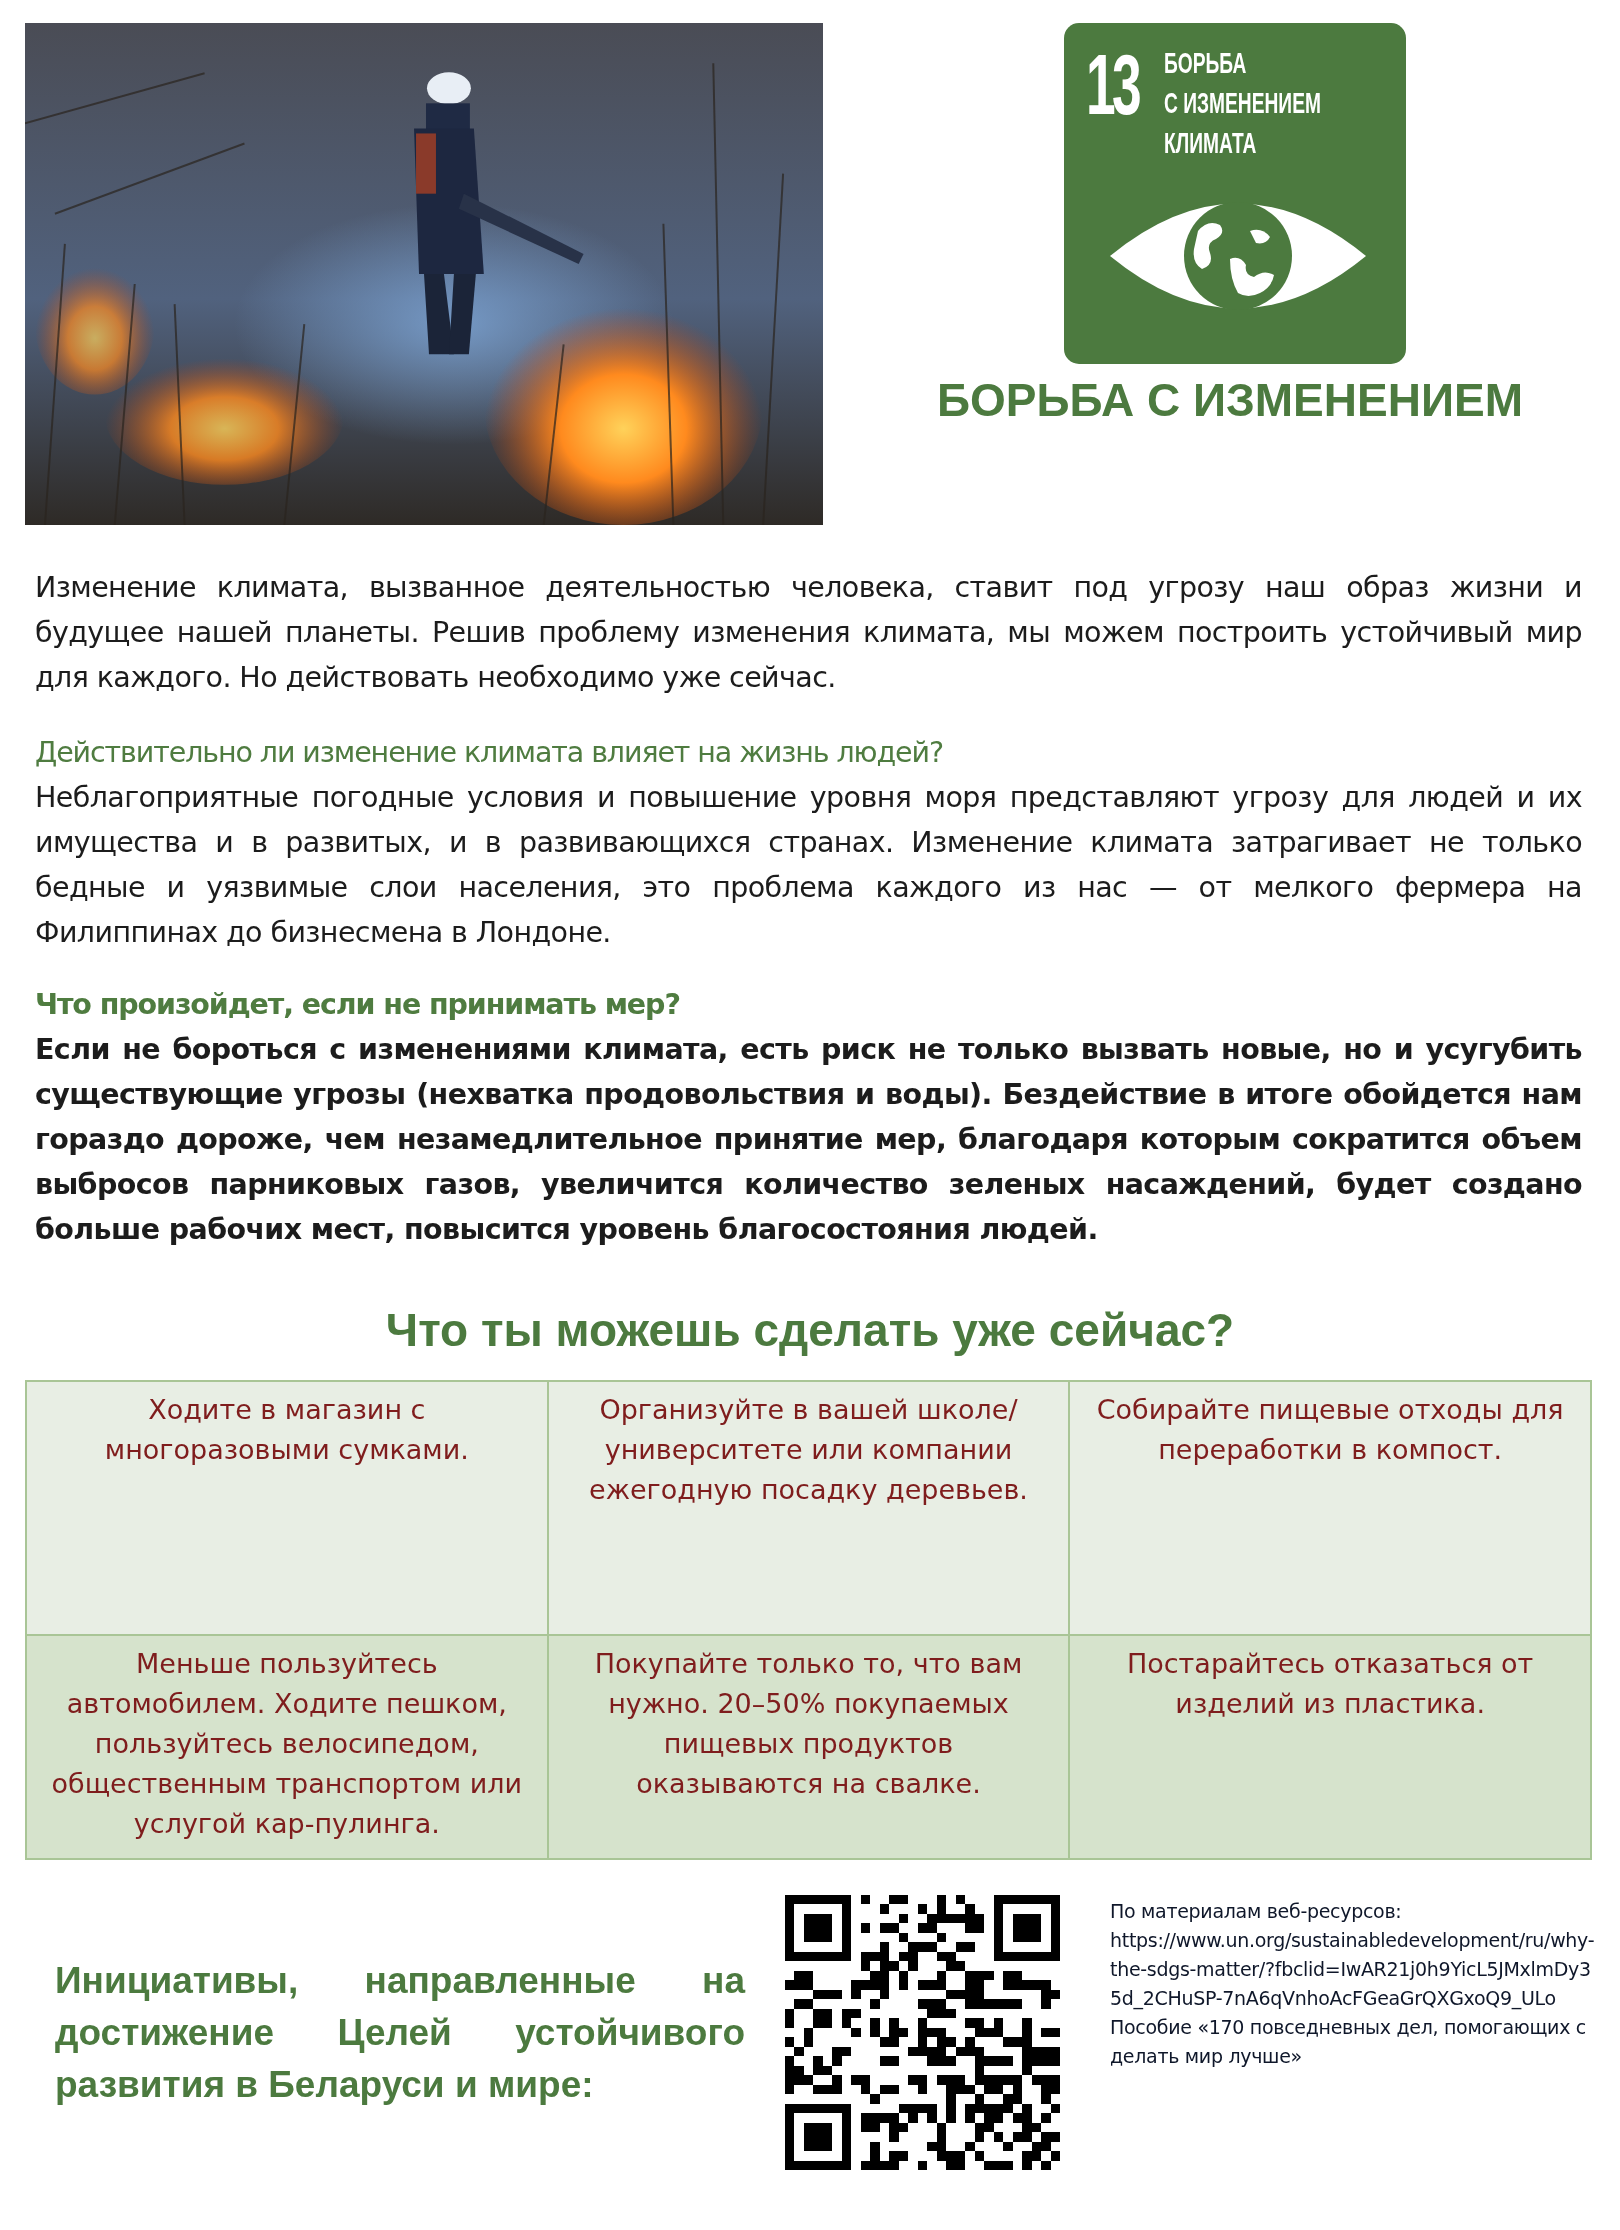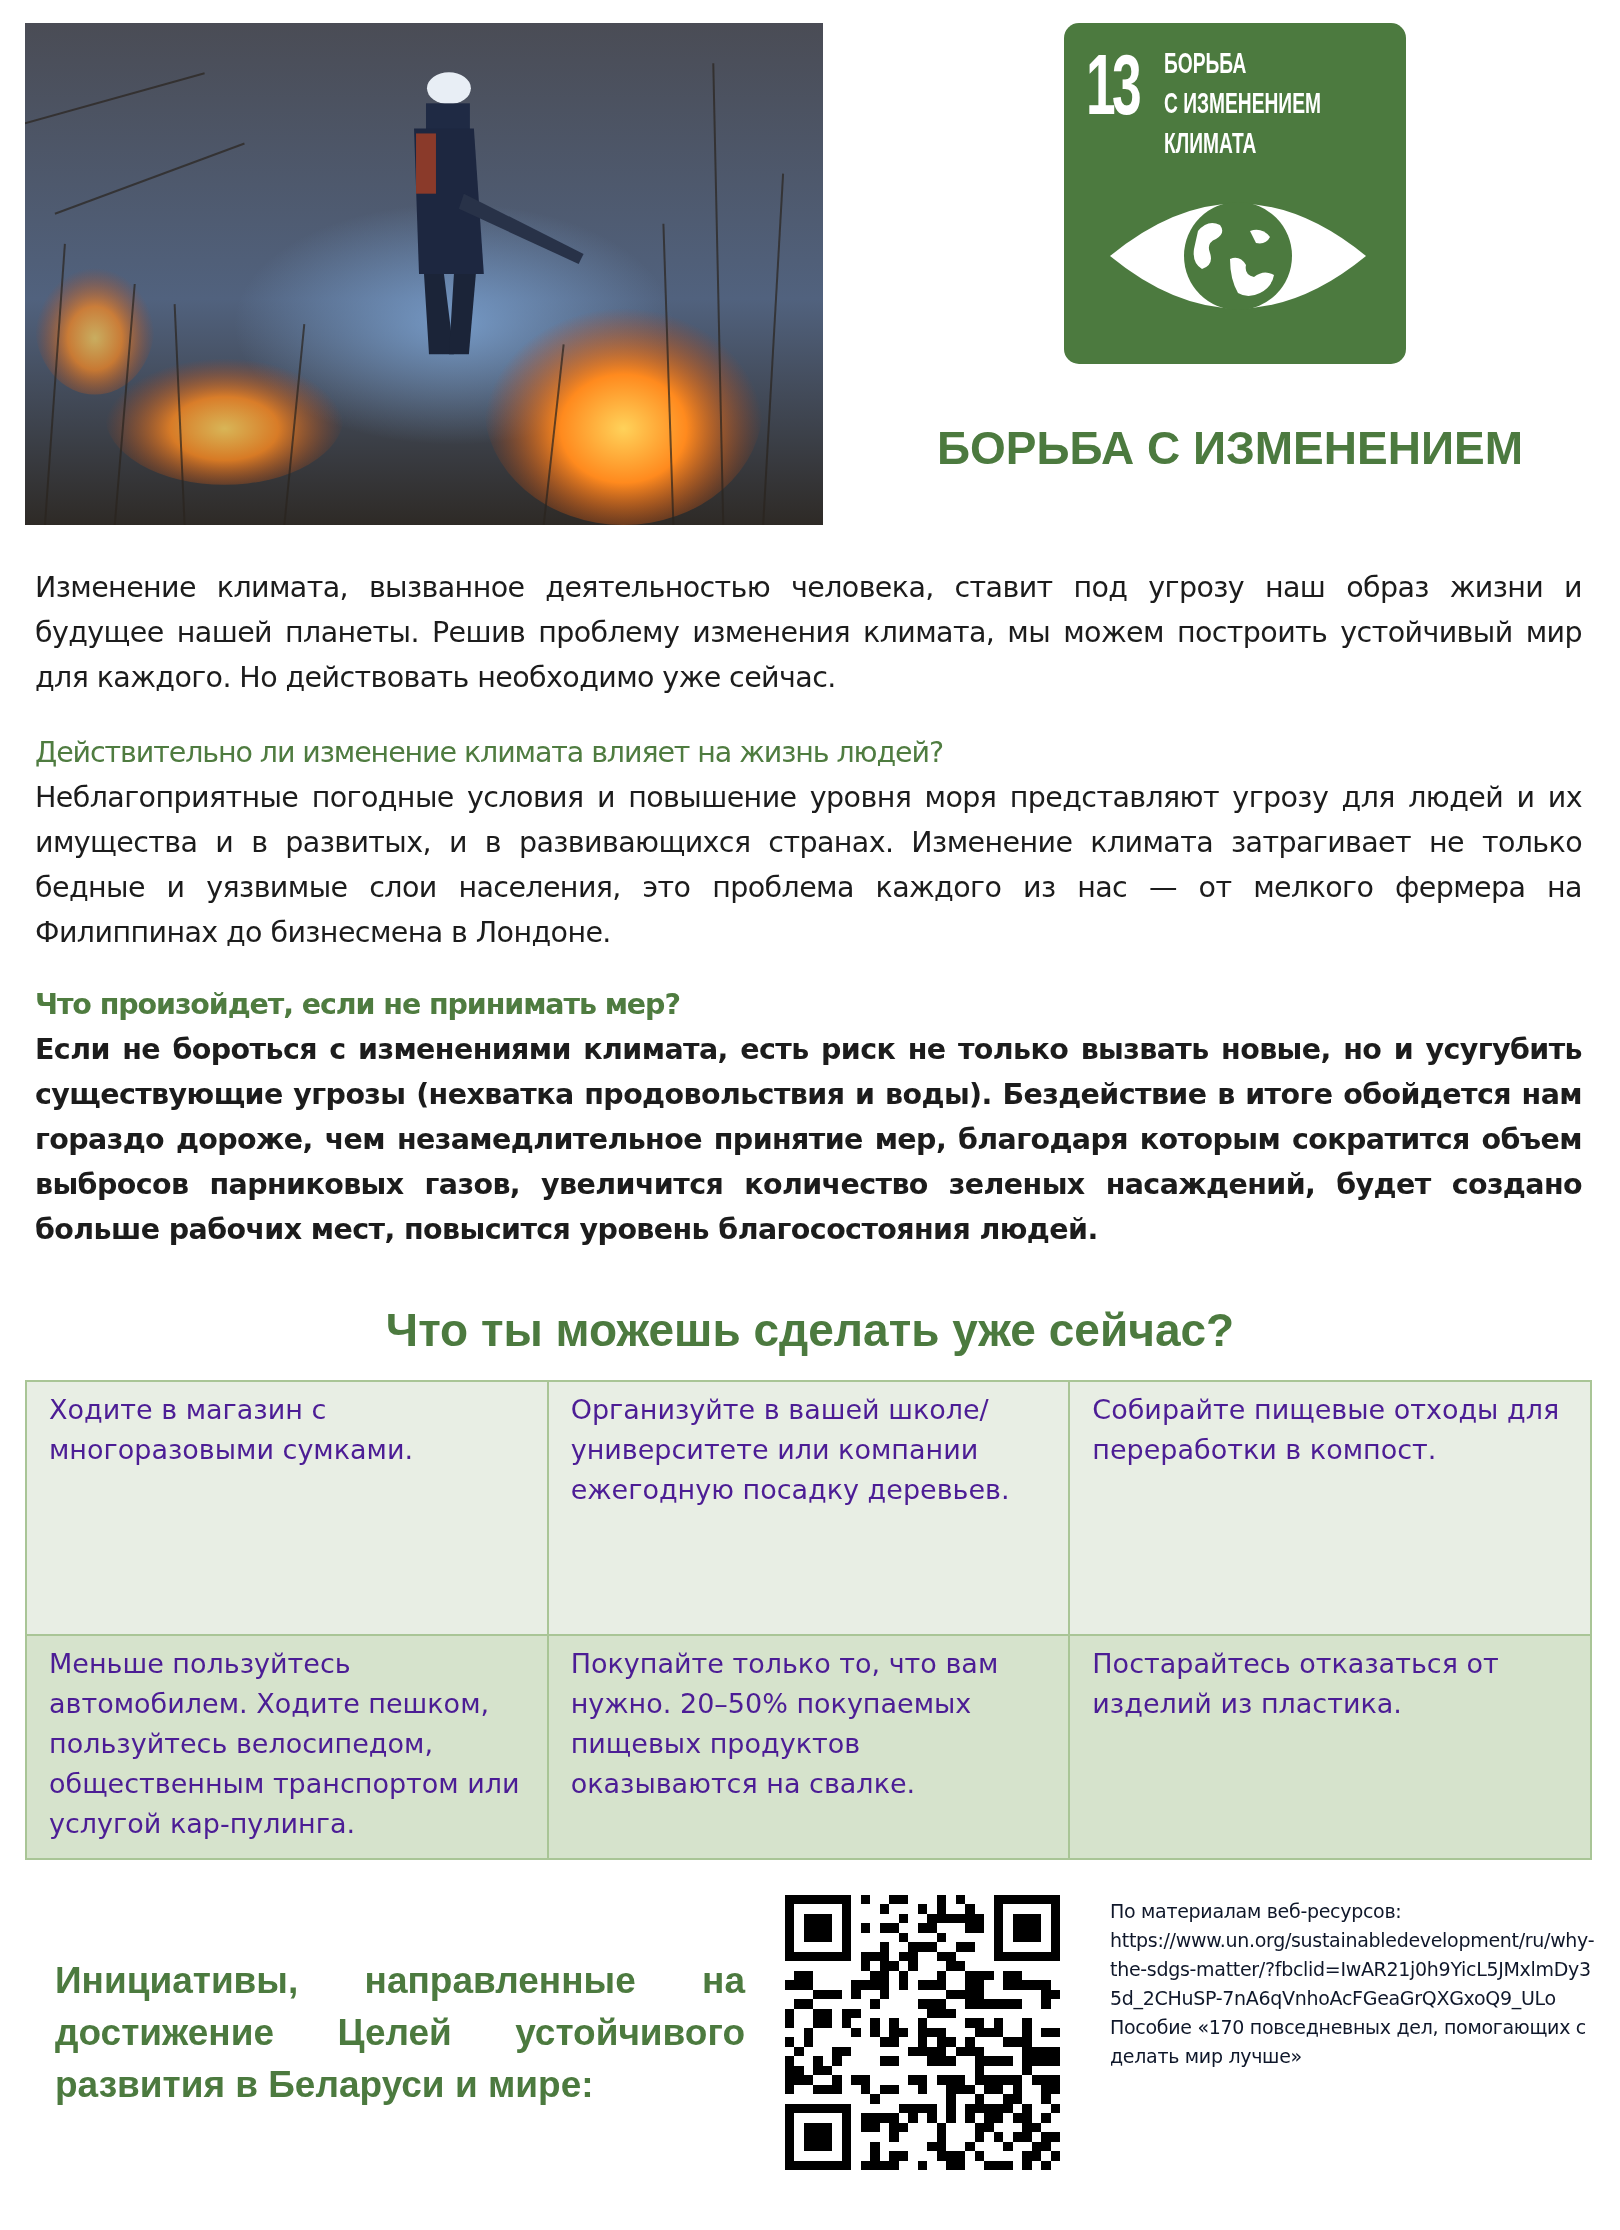--- a/index.html
+++ b/index.html
@@ -14,39 +14,39 @@
                background: #4c7a3f; color: #fff; border-radius: 15px; }
   .sdg-num { position: absolute; left: 22px; top: 18px; font-size: 86px; font-weight: bold;
              line-height: 1; letter-spacing: -6px; transform: scaleX(0.62); transform-origin: left top;
              font-family: "Liberation Sans", sans-serif; }
   .sdg-label { position: absolute; left: 100px; top: 20px; font-size: 30px; font-weight: bold;
                line-height: 40px; transform: scaleX(0.64); transform-origin: left top; white-space: nowrap;
                font-family: "Liberation Sans", sans-serif; }
   .sdg-eye { position: absolute; left: 46px; top: 168px; width: 256px; height: 130px; }
 
   .main-title { position: absolute; left: 880px; top: 370px; width: 700px; text-align: center;
-                color: #4c7a3f; font-weight: bold; font-size: 46px; line-height: 60px; margin-top: 48px; }
+                color: #4c7a3f; font-weight: bold; font-size: 46px; line-height: 60px; }
   .main-title div { white-space: nowrap; }
 
   .body-block { position: absolute; left: 35px; width: 1547px; font-family: "DejaVu Sans", sans-serif;
                 font-size: 28.5px; line-height: 45px; color: #1c1c1c; text-align: justify;
                 letter-spacing: -0.6px; }
   .section-h { color: #4f7c40; font-size: 28.5px; line-height: 45px; letter-spacing: -1.1px; }
   .intro { top: 565px; }
   .sec1 { top: 730px; }
   .sec2 { top: 982px; font-weight: bold; }
 
   .action-title { position: absolute; left: 0; top: 1295px; width: 1620px; text-align: center;
                   color: #4c7a3f; font-weight: bold; font-size: 46px; line-height: 70px; }
 
   .action-table { position: absolute; left: 25px; top: 1380px; width: 1567px; height: 478px;
                   border-collapse: collapse; table-layout: fixed; }
-  .action-table td { border: 2px solid #a9c596; vertical-align: top; 
+  .action-table td { border: 2px solid #a9c596; vertical-align: top; text-align: center;
                      font-family: "DejaVu Sans", sans-serif; font-size: 27px; line-height: 40px;
-                     color: #4c1d95; padding: 8px 22px 0 22px; }
+                     color: #7f1d1d; padding: 8px 22px 0 22px; }
   .row-1 td { background: #e8eee4; height: 244px; }
   .row-2 td { background: #d6e3cc; height: 214px; }
 
   .initiatives { position: absolute; left: 55px; top: 1955px; width: 690px; color: #4c7a3f;
                  font-weight: bold; font-size: 37px; line-height: 52px; text-align: justify;
                  text-align-last: left; }
 
   .qr { position: absolute; left: 785px; top: 1895px; width: 275px; height: 275px; background:#fff; }
   .qr svg { width: 100%; height: 100%; display: block; }
 

